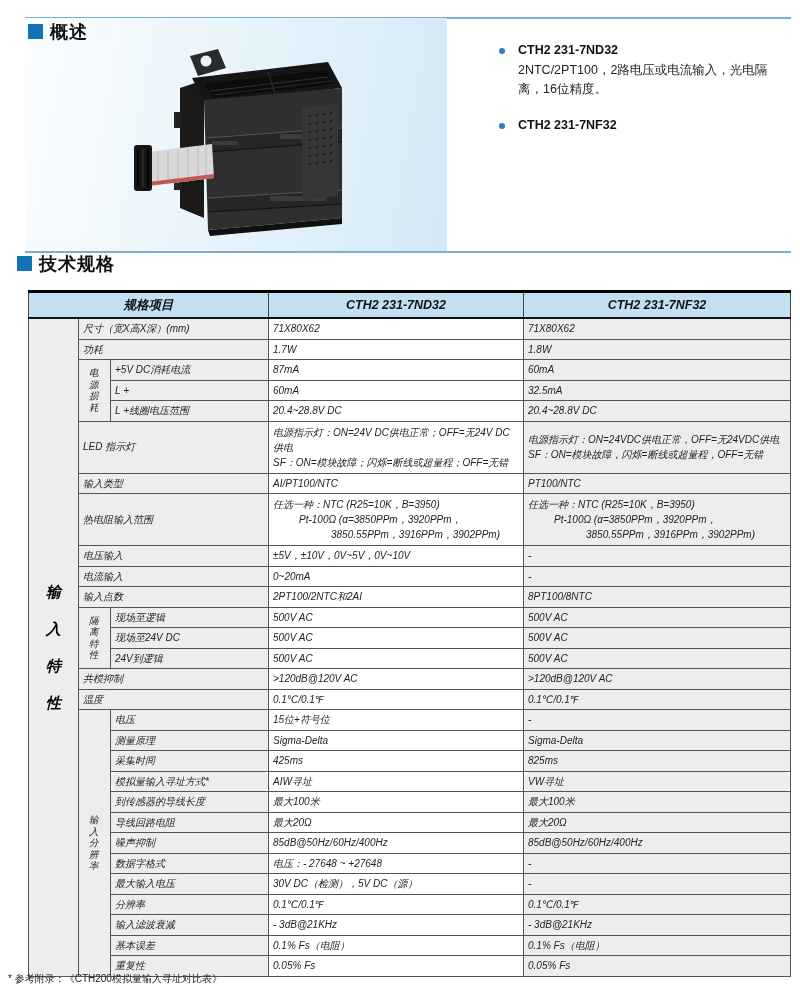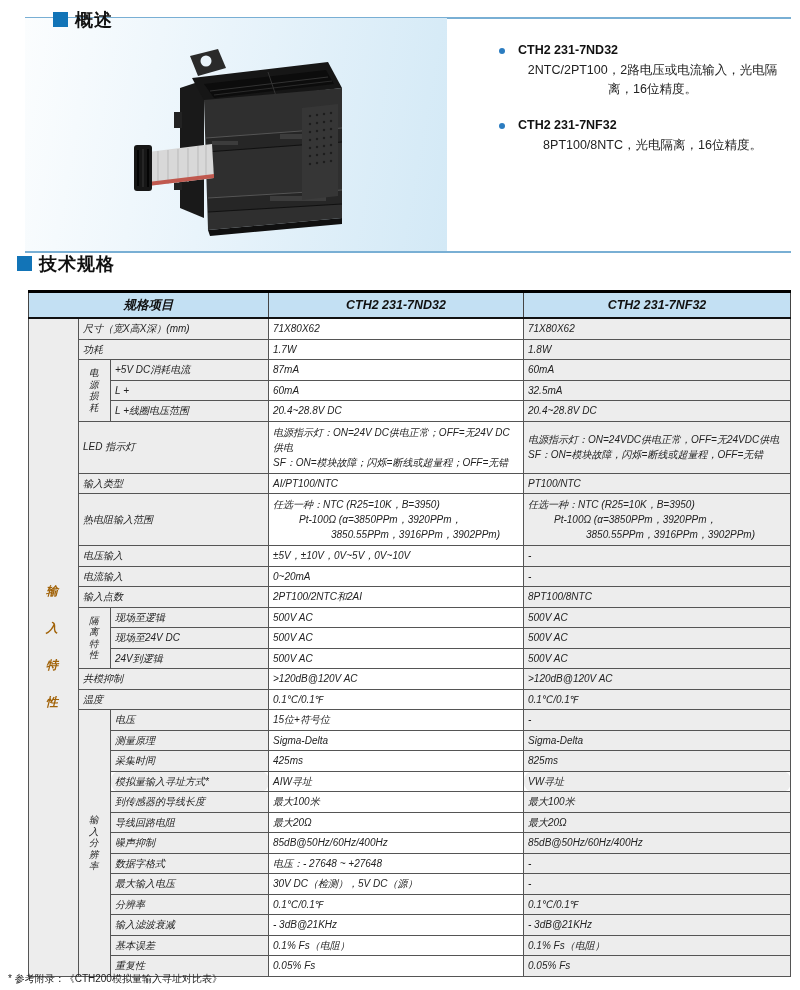--- a/index.html
+++ b/index.html
@@ -9,53 +9,53 @@
   #overview-panel{position:absolute;left:25px;top:18px;width:422px;height:233px;
         background:linear-gradient(100deg,#fbfdfe 0%,#e9f4fb 45%,#d3e9f6 100%);}
   .sec-head{position:absolute;display:flex;align-items:flex-start;gap:7px;}
   .sec-sq{width:15px;height:15px;background:#1274b7;margin-top:2px;}
   .sec-title{font-size:18px;font-weight:bold;color:#111;letter-spacing:1px;line-height:20px;}
   
   #bullets{position:absolute;left:497px;top:42px;width:290px;}
   .bullet{position:relative;padding-left:21px;margin-bottom:18px;}
   .bullet .dot{position:absolute;left:2px;top:6px;width:6px;height:6px;border-radius:50%;background:#2b7cc0;}
   .bullet .model{font-size:12.5px;font-weight:bold;color:#111;line-height:17px;margin-bottom:2px;}
-  .bullet .desc{font-size:12.5px;color:#222;line-height:19px;text-align:center;}
+  .bullet .desc{font-size:12.5px;color:#222;line-height:19px;}
   
   #product{position:absolute;left:130px;top:46px;}
   
   #spec-table{position:absolute;left:28px;top:290px;width:762px;border-collapse:collapse;table-layout:fixed;font-style:italic;}
   #spec-table th{background:#c3e0f3;border-top:3px solid #000;border-bottom:2px solid #111;
         border-left:1px solid #444;border-right:1px solid #444;
         font-size:12.5px;font-weight:bold;color:#111;height:22px;padding:1px 0;}
   #spec-table tbody td{border:1px solid #555;font-size:10px;color:#222;
         padding:3px 4px;line-height:13.5px;vertical-align:middle;height:13px;}
   td.lbl{background:#ededed;padding-left:9px;margin-left:16px;}
   td.lbl.merged{padding-left:38px;}
   td.grp-main,td.grp-sub{background:#ededed;text-align:left;}
   td.val-nd{background:#ffffff;padding-left:36px;}
   td.val-nf{background:#ededed;padding-left:37px;}
   td.val-nd div,td.val-nf div{line-height:15px;}
   td.indent div:nth-child(2){padding-left:26px;}
   td.indent div:nth-child(3){padding-left:58px;}
   tr.em-row td{border-top:2px solid #000;border-bottom:2px solid #000;border-radius:9px;}
-  .vtext-main{width:15px;margin:0 auto;font-weight:bold;font-size:12px;line-height:37px;word-break:break-all;color:#a16207;}
+  .vtext-main{width:15px;margin:0 auto;font-weight:bold;font-size:15px;line-height:37px;word-break:break-all;color:#000000;}
   .vtext-sub{width:11px;margin:0 auto;font-size:9.5px;line-height:11.5px;word-break:break-all;}
   #footnote{position:absolute;left:8px;bottom:4px;font-size:10px;color:#222;}
 </style>
 </head>
 <body>
 
 <div id="page">
 
   <div class="hr-blue" style="top:17px;"></div>
   <div id="overview-panel"></div>
   <div class="hr-blue" style="top:251px;"></div>
 
-  <div class="sec-head" style="left:28px;top:10px;margin-left:25px;">
+  <div class="sec-head" style="left:28px;top:22px;">
     <div class="sec-sq"></div>
     <div class="sec-title">概述</div>
   </div>
 
   <svg id="product" width="235" height="198" viewBox="0 0 235 198">
 
     <polygon points="60,10 88,3 96,22 68,30" fill="#2a2a2a"></polygon>
     <circle cx="76" cy="15" r="5.5" fill="#e9f3fa"></circle>
 
     <polygon points="50,42 74,34 74,172 50,162" fill="#191919"></polygon>
@@ -134,21 +134,20 @@
 
   <div id="bullets">
     <div class="bullet">
       <span class="dot"></span>
       <div class="model">CTH2 231-7ND32</div>
       <div class="desc">2NTC/2PT100，2路电压或电流输入，光电隔离，16位精度。</div>
     </div>
     <div class="bullet">
       <span class="dot"></span>
       <div class="model">CTH2 231-7NF32</div>
-      <div class="desc">8PT100/8NTC，光电隔离，16位精度。</div>
     </div>
   </div>
 
   <div class="sec-head" style="left:17px;top:254px;">
     <div class="sec-sq"></div>
     <div class="sec-title">技术规格</div>
   </div>
 
   <table id="spec-table">
     <colgroup>

